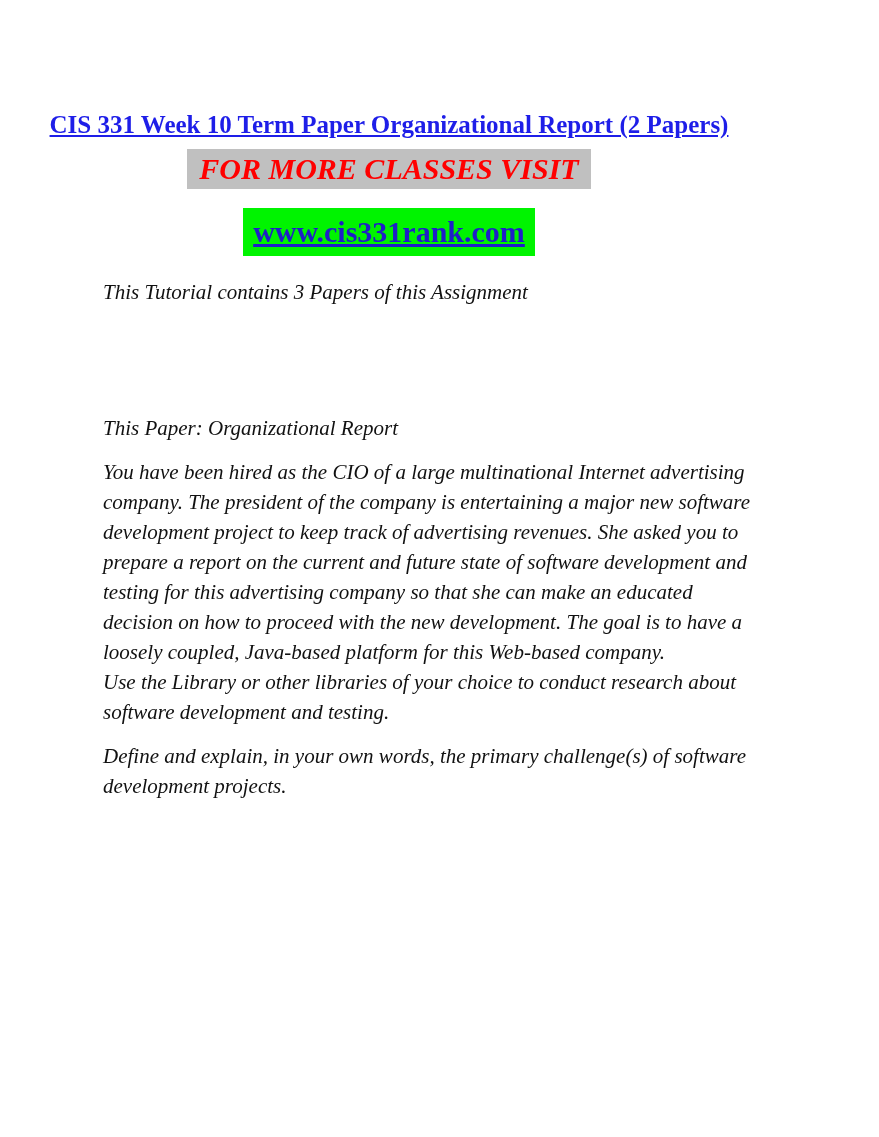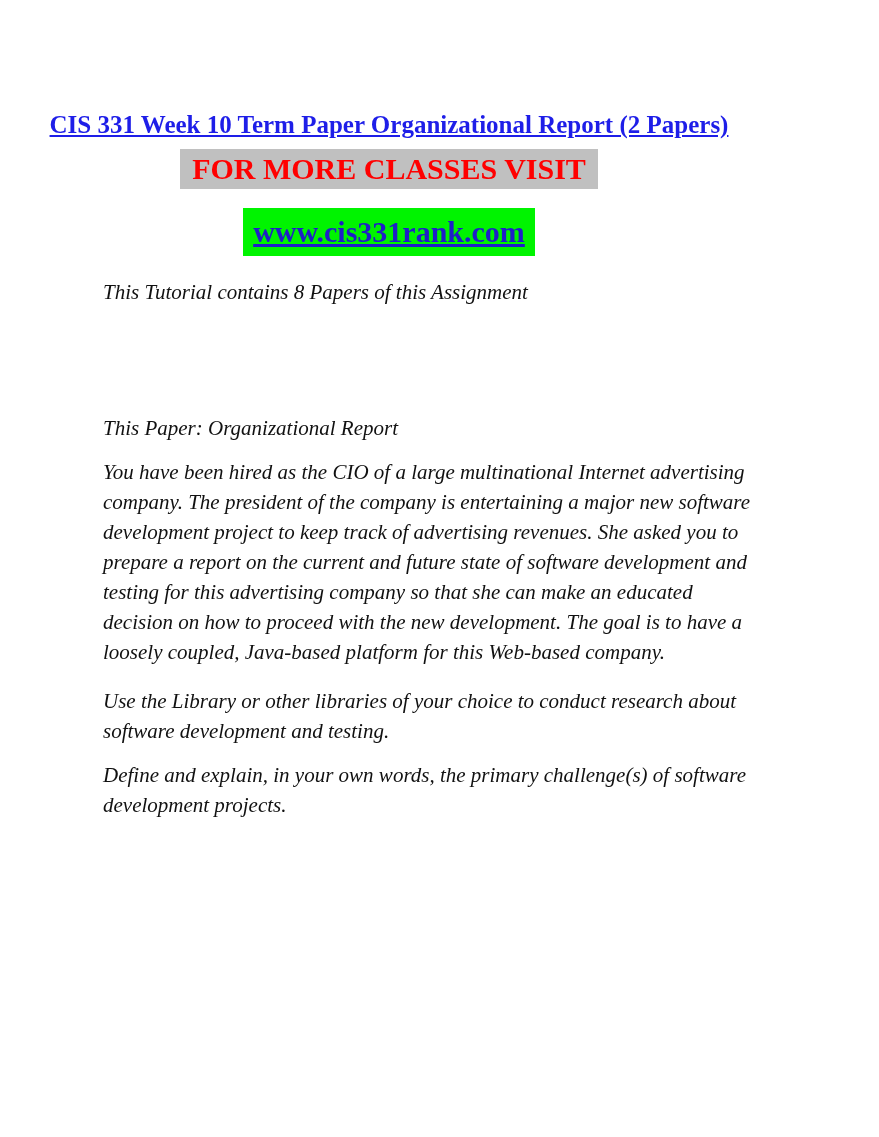--- a/index.html
+++ b/index.html
@@ -26,20 +26,21 @@
   }
   .center-row { text-align: center; }
   .banner-row { margin-top: 6px; }
   .banner {
     display: inline-block;
     background: var(--banner-bg-gray, #c0c0c0);
     color: var(--banner-text-red, #ff0000);
     font-size: 30px;
     line-height: 38px;
     font-weight: bold;
+    font-style: italic;
     padding: 1px 12px;
   }
   .link-row { margin-top: 19px; }
   .site-link {
     display: inline-block;
     background: var(--link-bg-green, #00f400);
     color: var(--link-blue, #1f1fc8);
     font-size: 30px;
     line-height: 40px;
     font-weight: bold;
@@ -51,38 +52,38 @@
     margin-left: 103px;
     width: 660px;
     font-style: italic;
     font-size: 21px;
     line-height: 30px;
     color: var(--body-text, #111111);
   }
   .tutorial-note { margin-top: 21px; }
   .big-gap      { margin-top: 106px; }
   .para-gap     { margin-top: 14px; }
-  .para-gap-lg  { margin-top: 19px; }
+  .para-gap-lg  { }
 </style>
 </head>
 <body>
 
 <div class="page">
 
   <h1 class="doc-title">CIS 331 Week 10 Term Paper Organizational Report (2 Papers)</h1>
 
   <div class="center-row banner-row">
     <span class="banner">FOR MORE CLASSES VISIT</span>
   </div>
 
   <div class="center-row link-row">
     <a class="site-link">www.cis331rank.com</a>
   </div>
 
-  <p class="body-text tutorial-note">This Tutorial contains 8 Papers of this Assignment</p>
+  <p class="body-text tutorial-note">This Tutorial contains 3 Papers of this Assignment</p>
 
   <p class="body-text big-gap">This Paper: Organizational Report</p>
 
 
   <p class="body-text para-gap">You have been hired as the CIO of a large multinational Internet advertising company. The president of the company is entertaining a major new software development project to keep track of advertising revenues. She asked you to prepare a report on the current and future state of software development and testing for this advertising company so that she can make an educated decision on how to proceed with the new development. The goal is to have a loosely coupled, Java-based platform for this Web-based company.</p>
 
   <p class="body-text para-gap-lg">Use the Library or other libraries of your choice to conduct research about software development and testing.</p>
 
 
   <p class="body-text para-gap">Define and explain, in your own words, the primary challenge(s) of software development projects.</p>

